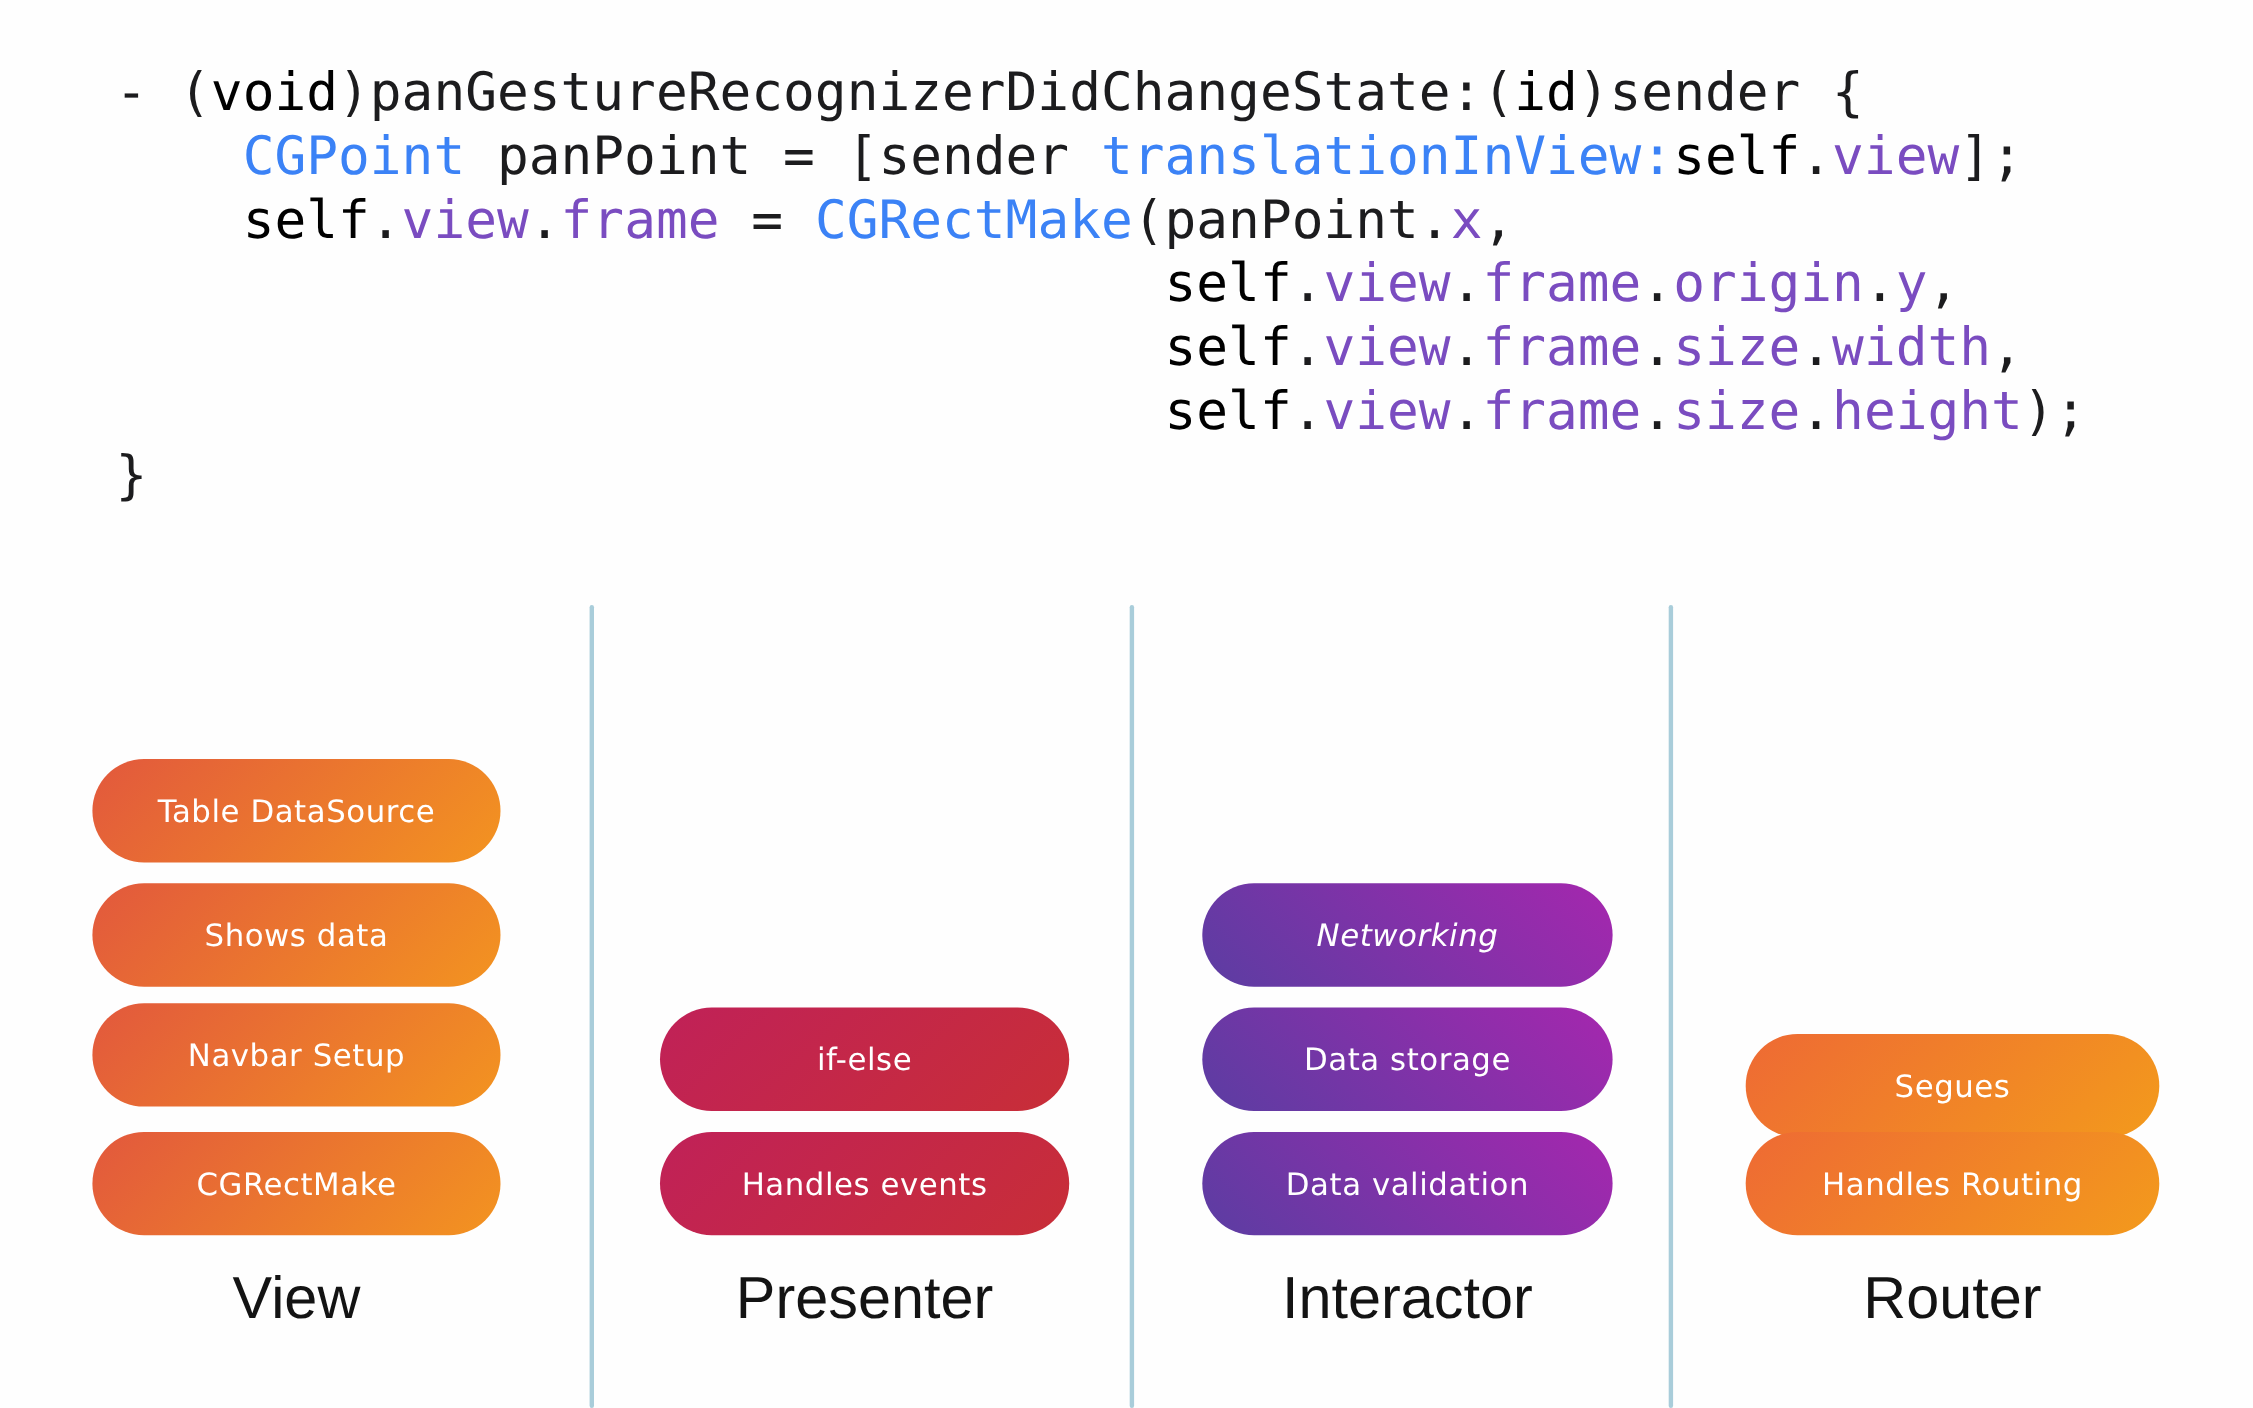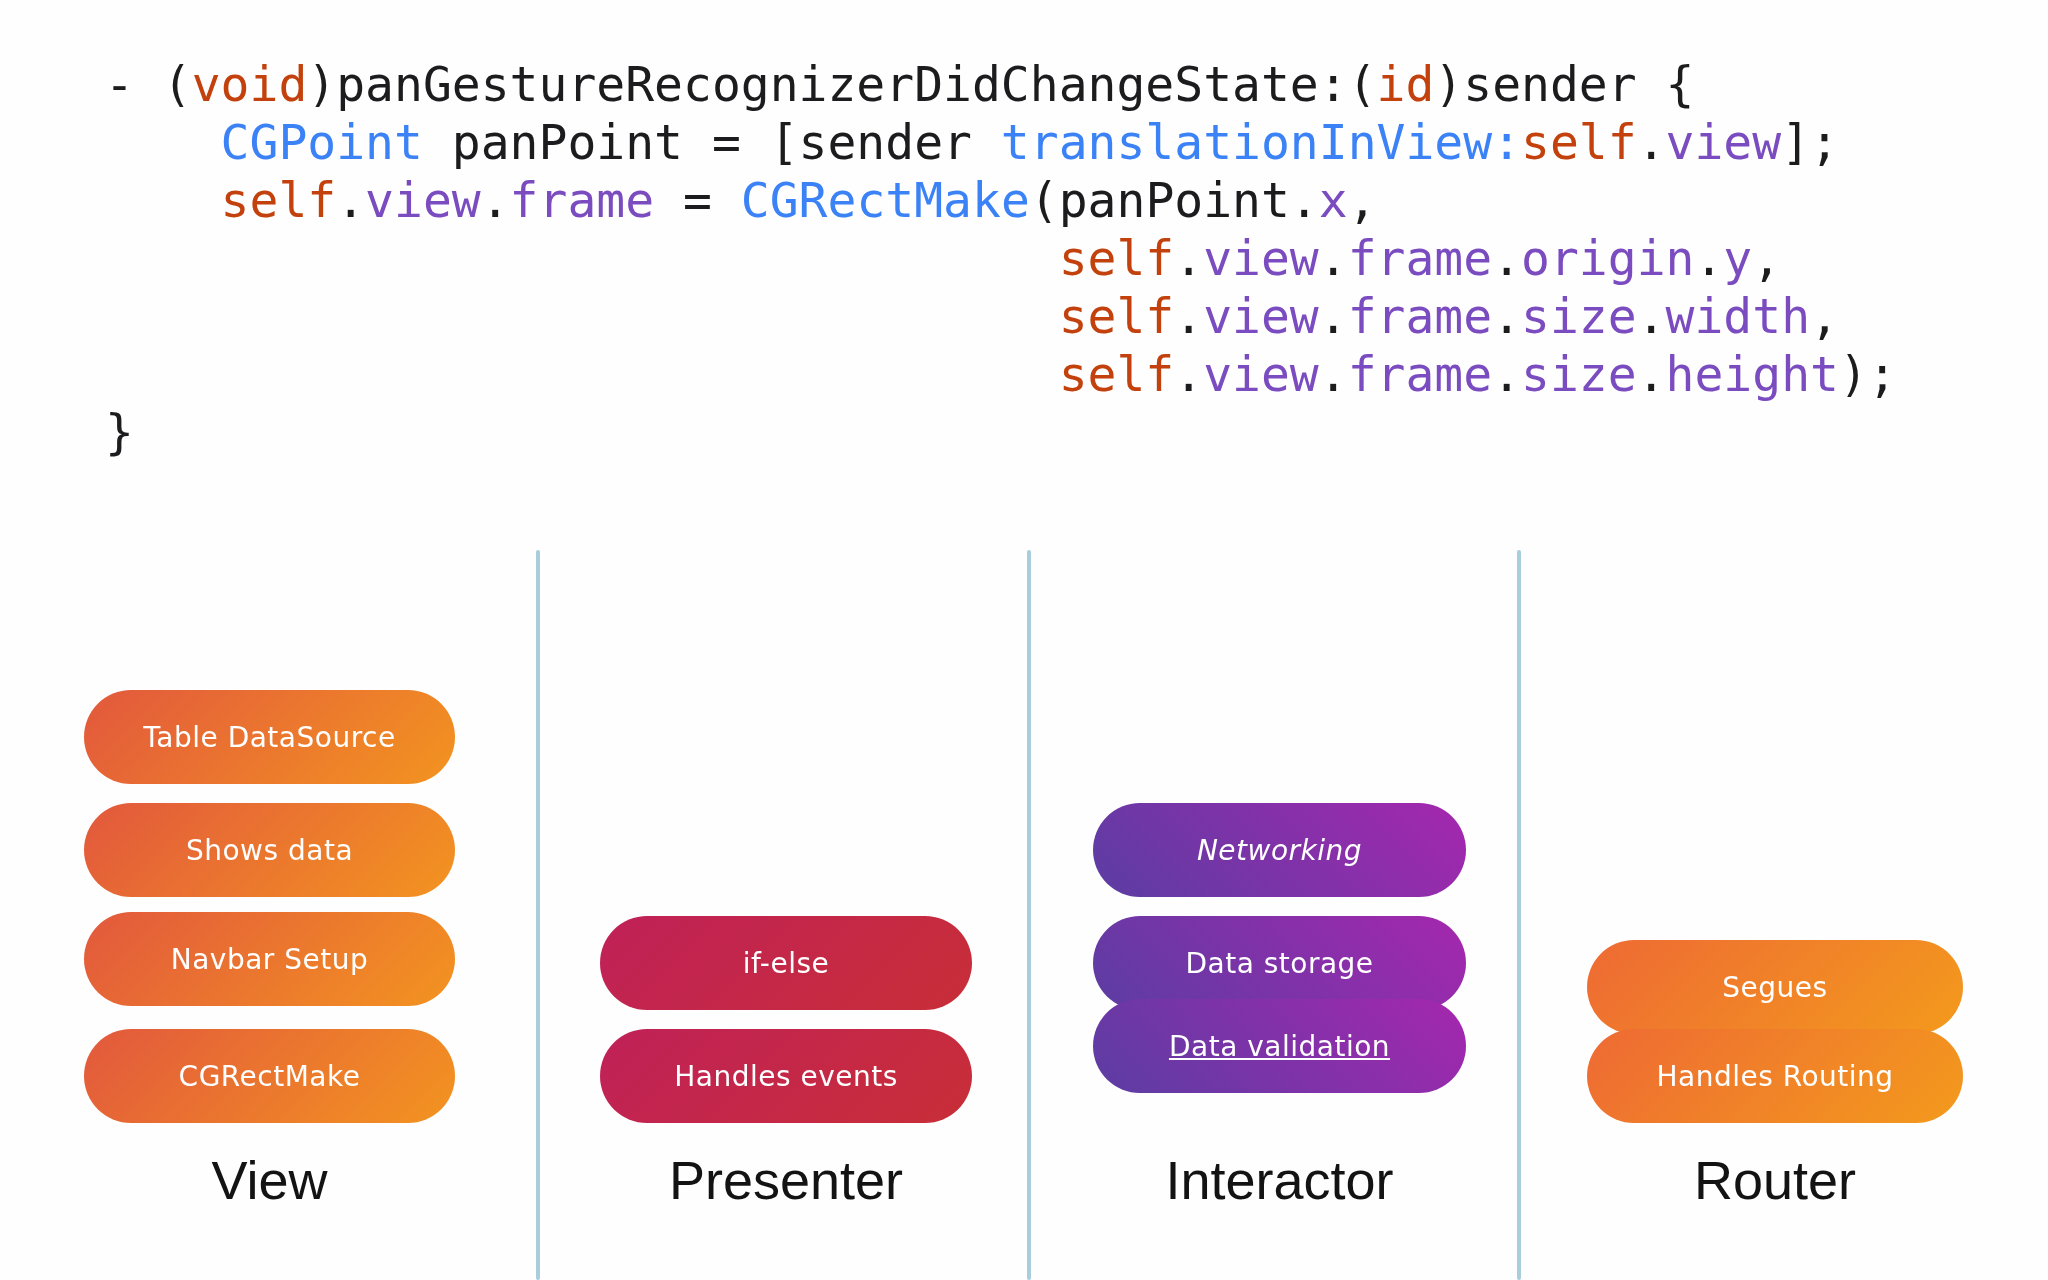--- a/index.html
+++ b/index.html
@@ -4,21 +4,21 @@
 <style>
   html,body{margin:0;padding:0;background:#ffffff;}
   #slide{position:relative;width:2048px;height:1280px;background:#fefefe;overflow:hidden;
          font-family:"DejaVu Sans", sans-serif;}
   
   #code{position:absolute;left:105px;top:55px;margin:0;
         font-family:"DejaVu Sans Mono","Liberation Mono",monospace;
         font-size:48px;line-height:58px;white-space:pre;}
   .code-line{white-space:pre;}
   .tok-plain{color:#1c1c1e;}
-  .tok-keyword{color:#c2410c;text-align:center;}
+  .tok-keyword{color:#000000;text-align:center;}
   .tok-type{color:#3b82f6;text-align:center;}
   .tok-property{color:#7a4cc0;}
   
   .divider{position:absolute;top:550px;width:4px;height:730px;border-radius:2px;}
   .pill{position:absolute;height:94px;border-radius:47px;display:flex;
         align-items:center;justify-content:center;color:#ffffff;
         font-size:28px;letter-spacing:0.5px;}
   .col-label{position:absolute;top:1150px;height:60px;display:flex;
              align-items:center;justify-content:center;color:#131313;
              font-family:"Liberation Sans",sans-serif;font-size:54px;}
@@ -35,19 +35,19 @@
       <div class="pill" style="left: 84px; width: 371px; top: 690px; background: linear-gradient(135deg, rgb(226, 88, 61), rgb(243, 148, 32));">Table DataSource</div>
       <div class="pill" style="left: 84px; width: 371px; top: 803px; background: linear-gradient(135deg, rgb(226, 88, 61), rgb(243, 148, 32));">Shows data</div>
       <div class="pill" style="left: 84px; width: 371px; top: 872px; background: linear-gradient(135deg, rgb(226, 88, 61), rgb(243, 148, 32)); margin-top: 40px;">Navbar Setup</div>
       <div class="pill" style="left: 84px; width: 371px; top: 1029px; background: linear-gradient(135deg, rgb(226, 88, 61), rgb(243, 148, 32));">CGRectMake</div>
       <div class="col-label" style="left: 84px; width: 371px;">View</div>
       <div class="pill" style="left: 600px; width: 372px; top: 916px; background: linear-gradient(135deg, rgb(192, 33, 88), rgb(200, 46, 55));">if-else</div>
       <div class="pill" style="left: 600px; width: 372px; top: 1029px; background: linear-gradient(135deg, rgb(192, 33, 88), rgb(200, 46, 55));">Handles events</div>
       <div class="col-label" style="left: 600px; width: 372px;">Presenter</div>
       <div class="pill" style="left: 1093px; width: 373px; top: 803px; background: linear-gradient(45deg, rgb(91, 61, 162), rgb(165, 39, 174)); font-style: italic;">Networking</div>
       <div class="pill" style="left: 1093px; width: 373px; top: 916px; background: linear-gradient(45deg, rgb(91, 61, 162), rgb(165, 39, 174));">Data storage</div>
-      <div class="pill" style="left: 1093px; width: 373px; top: 999px; background: linear-gradient(45deg, rgb(91, 61, 162), rgb(165, 39, 174)); text-decoration: underline;">Data validation</div>
+      <div class="pill" style="left: 1093px; width: 373px; top: 1029px; background: linear-gradient(45deg, rgb(91, 61, 162), rgb(165, 39, 174));">Data validation</div>
       <div class="col-label" style="left: 1093px; width: 373px;">Interactor</div>
       <div class="pill" style="left: 1587px; width: 376px; top: 940px; background: linear-gradient(135deg, rgb(238, 106, 52), rgb(243, 154, 28));">Segues</div>
       <div class="pill" style="left: 1587px; width: 376px; top: 1029px; background: linear-gradient(135deg, rgb(238, 106, 52), rgb(243, 154, 28));">Handles Routing</div>
       <div class="col-label" style="left: 1587px; width: 376px;">Router</div>
     </div>
 </div>
 
 </body></html>

